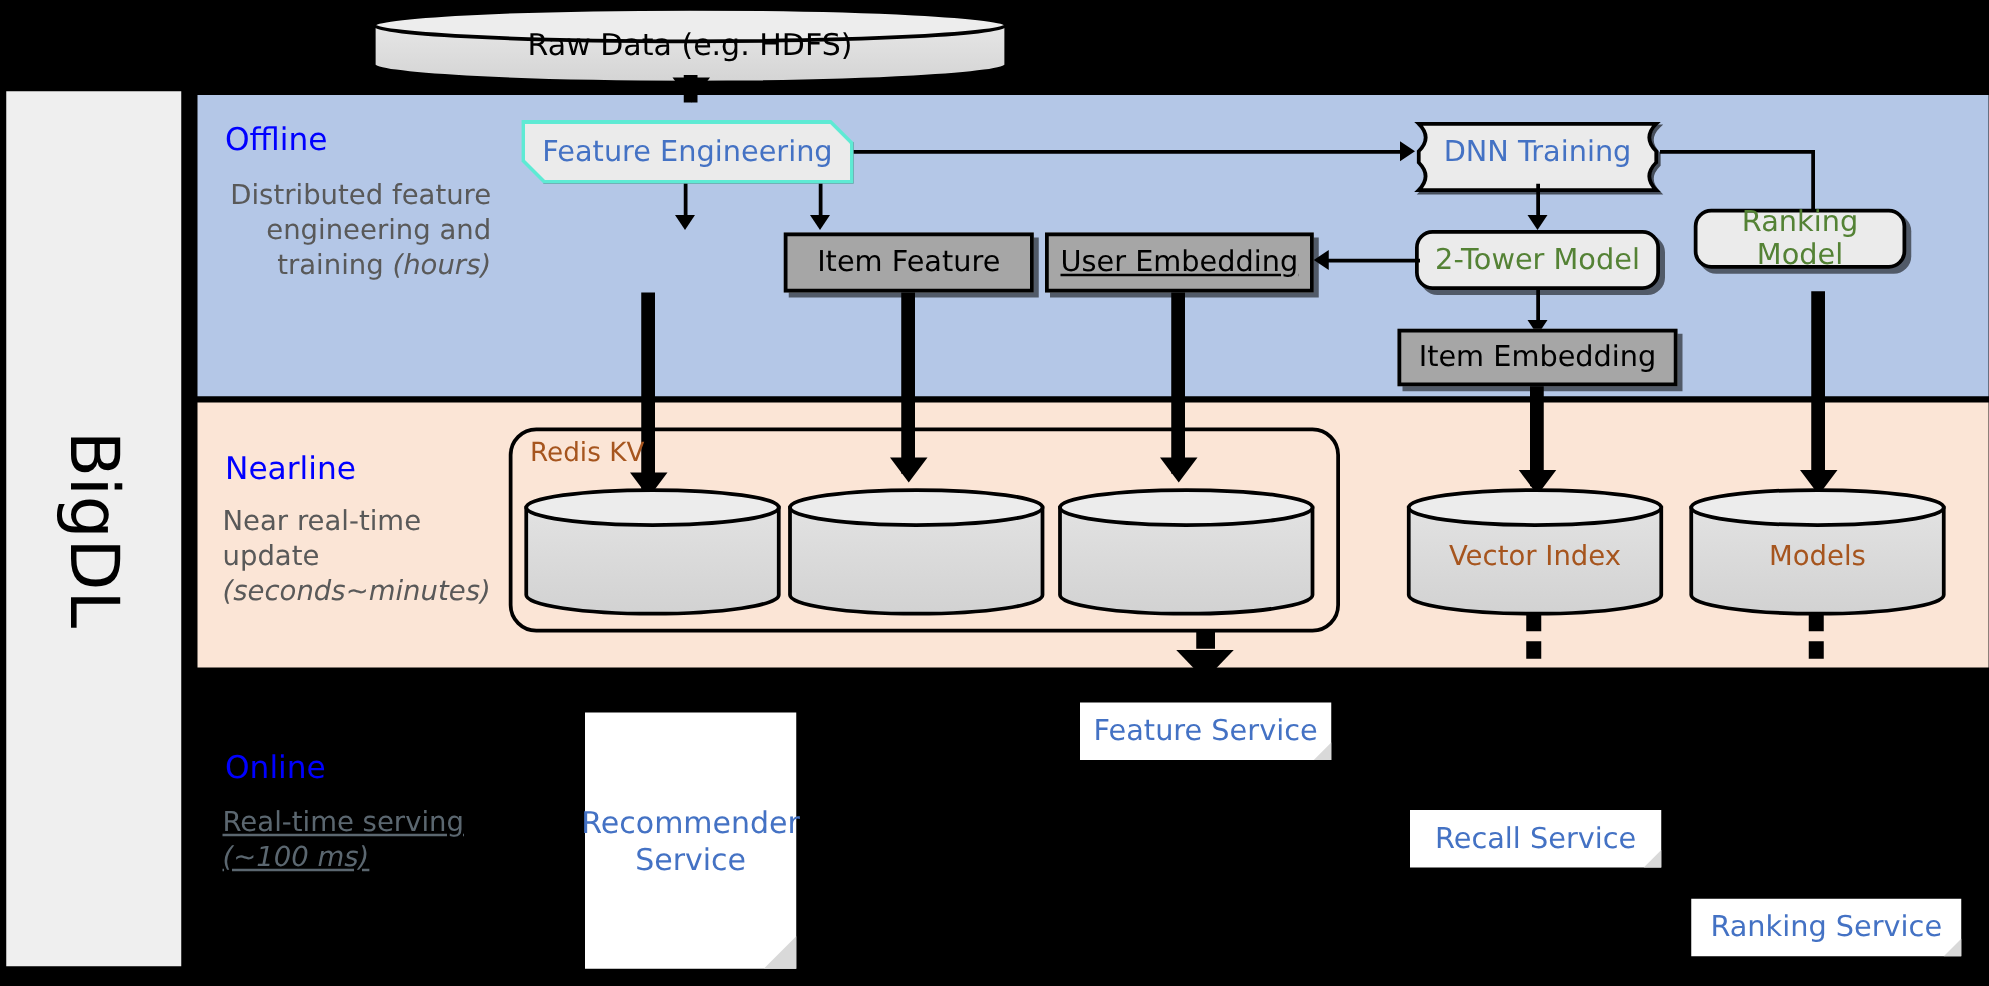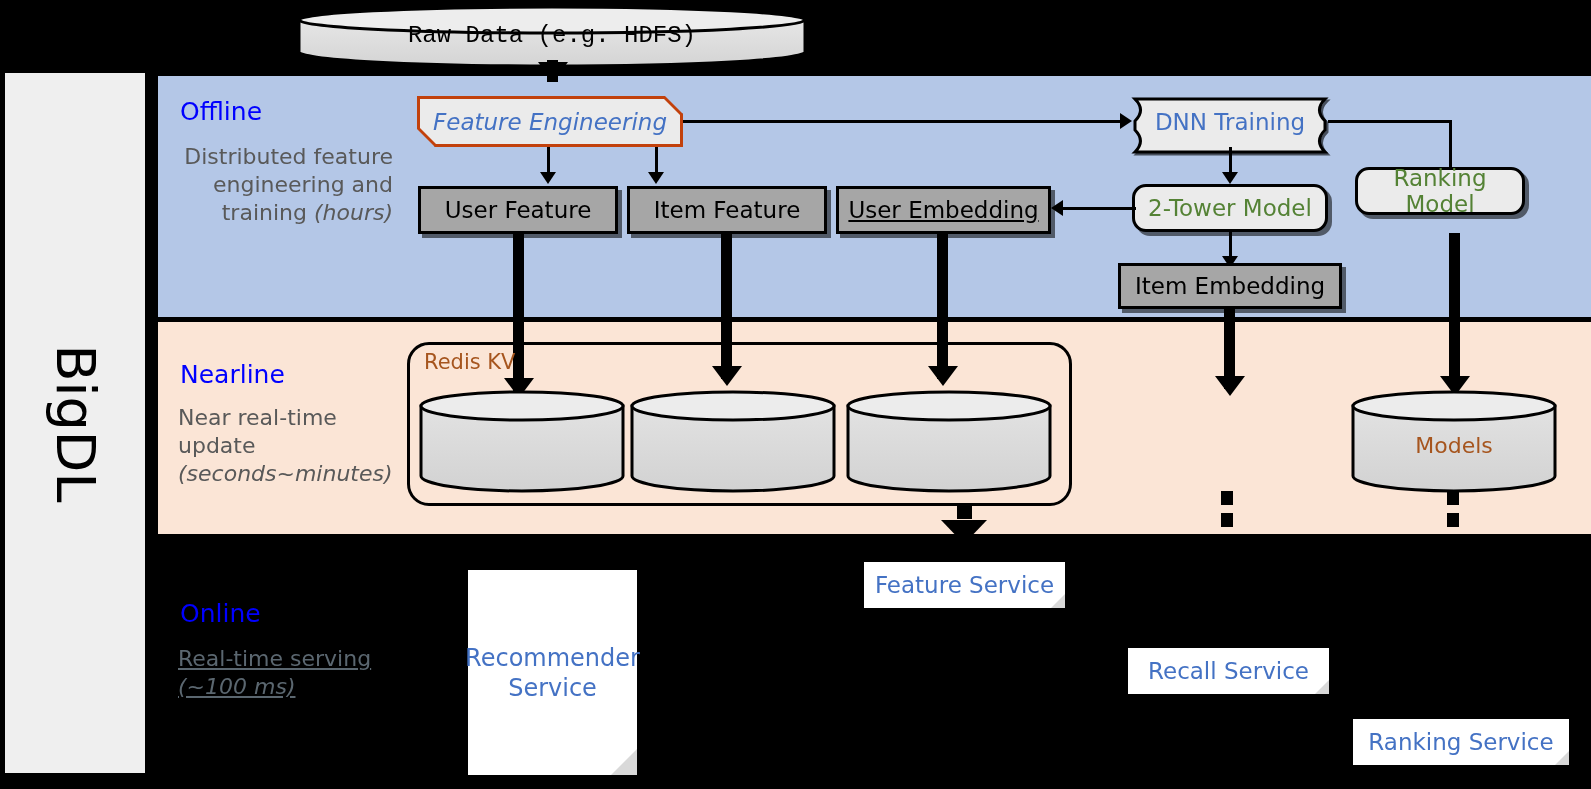--- a/index.html
+++ b/index.html
@@ -87,25 +87,24 @@
     border:3px solid #000;
     font-size:23px;
   }
   .blue-text  { color:#4472c4; }
   .green-text { color:#548235; }
 
   
   .shadowed { box-shadow: 4px 4px 0 0 rgba(0,0,0,0.55); }
   .chamfer-wrap {
     position:absolute;
-    background:#c2410c;
+    background:#5eead4;
     clip-path: polygon(0 0, calc(100% - 18px) 0, 100% 18px, 100% 100%, 18px 100%, 0 calc(100% - 18px));
     padding:3px;
     box-shadow: 4px 4px 0 0 rgba(0,0,0,0.55);
-    font-style: italic;
   }
   .chamfer-inner {
     width:100%; height:100%;
     background:#ebebeb;
     clip-path: polygon(0 0, calc(100% - 16px) 0, 100% 16px, 100% 100%, 16px 100%, 0 calc(100% - 16px));
     display:flex; align-items:center; justify-content:center;
     font-size:23px;
     font-family:"DejaVu Sans", sans-serif;
   }
   
@@ -224,21 +223,21 @@
     <svg width="512" height="64" viewBox="0 0 512 64">
       <defs>
         <linearGradient id="cylBodyA" x1="0" y1="0" x2="0" y2="1">
           <stop offset="0%" stop-color="#e6e6e6"></stop>
           <stop offset="100%" stop-color="#d4d4d4"></stop>
         </linearGradient>
       </defs>
       <path d="M3,16 L3,48 A253,14 0 0 0 509,48 L509,16 Z" fill="url(#cylBodyA)" stroke="#000" stroke-width="3"></path>
       <ellipse cx="256" cy="16" rx="253" ry="13" fill="#ededed" stroke="#000" stroke-width="3"></ellipse>
     </svg>
-    <div class="cyl-label" style="top:18px; font-size:24px; color:#000;font-family:Liberation Mono, monospace;">Raw Data (e.g. HDFS)</div>
+    <div class="cyl-label" style="top:18px; font-size:24px; color:#000;">Raw Data (e.g. HDFS)</div>
   </div>
 
   <div class="line thick-v" style="left:547px; top:60px; height:22px;"></div>
   <div class="arrow-down-thick" style="left:538px; top:62px;"></div>
 
   <div class="chamfer-wrap" style="left:417px; top:96px; width:266px; height:51px;">
     <div class="chamfer-inner blue-text">Feature Engineering</div>
   </div>
 
   <div class="concave-wrap" style="left:1132px; top:96px; width:196px; height:51px;">
@@ -258,23 +257,20 @@
   <div class="line thin-v" style="left:655px; top:147px; height:28px;"></div>
   <div class="arrow-down-thin" style="left:648px; top:172px;"></div>
 
   <div class="line thin-v" style="left:1229px; top:147px; height:28px;"></div>
   <div class="arrow-down-thin" style="left:1222px; top:172px;"></div>
 
   <div class="line thin-h" style="left:1328px; top:120px; width:124px;"></div>
   <div class="line thin-v" style="left:1449px; top:120px; height:55px;"></div>
   <div class="arrow-down-thin" style="left:1443px; top:172px;"></div>
 
-  <div class="node gray-box shadowed" style="left:418px; top:186px; width:200px; height:48px;">
-    <span>User Feature</span>
-  </div>
   <div class="node gray-box shadowed" style="left:627px; top:186px; width:200px; height:48px;">
     <span>Item Feature</span>
   </div>
   <div class="node gray-box shadowed" style="left:836px; top:186px; width:215px; height:48px;text-decoration:underline;">
     <span>User Embedding</span>
   </div>
 
   <div class="node light-box rounded shadowed green-text" style="left:1132px; top:184px; width:196px; height:48px;">
     <span>2-Tower Model</span>
   </div>
@@ -334,20 +330,27 @@
   </div>
 
   <div class="cyl" style="left:845px; top:389px;">
     <svg width="208" height="104" viewBox="0 0 208 104">
       <path d="M3,17 L3,87 A101,15 0 0 0 205,87 L205,17 Z" fill="url(#cylB)" stroke="#000" stroke-width="3"></path>
       <ellipse cx="104" cy="17" rx="101" ry="14" fill="#ececec" stroke="#000" stroke-width="3"></ellipse>
     </svg>
     <div class="cyl-label" style="top:45px; font-size:21px; color:#a6551e;"></div>
   </div>
 
+  <div class="cyl" style="left:1124px; top:389px;">
+    <svg width="208" height="104" viewBox="0 0 208 104">
+      <path d="M3,17 L3,87 A101,15 0 0 0 205,87 L205,17 Z" fill="url(#cylB)" stroke="#000" stroke-width="3"></path>
+      <ellipse cx="104" cy="17" rx="101" ry="14" fill="#ececec" stroke="#000" stroke-width="3"></ellipse>
+    </svg>
+    <div class="cyl-label" style="top:44px; font-size:22px; color:#a6551e;">Vector Index</div>
+  </div>
 
   <div class="cyl" style="left:1350px; top:389px;">
     <svg width="208" height="104" viewBox="0 0 208 104">
       <path d="M3,17 L3,87 A101,15 0 0 0 205,87 L205,17 Z" fill="url(#cylB)" stroke="#000" stroke-width="3"></path>
       <ellipse cx="104" cy="17" rx="101" ry="14" fill="#ececec" stroke="#000" stroke-width="3"></ellipse>
     </svg>
     <div class="cyl-label" style="top:44px; font-size:22px; color:#a6551e;">Models</div>
   </div>
 
   <div class="dash-sq" style="left:957px; top:505px; width:15px; height:14px;"></div>

